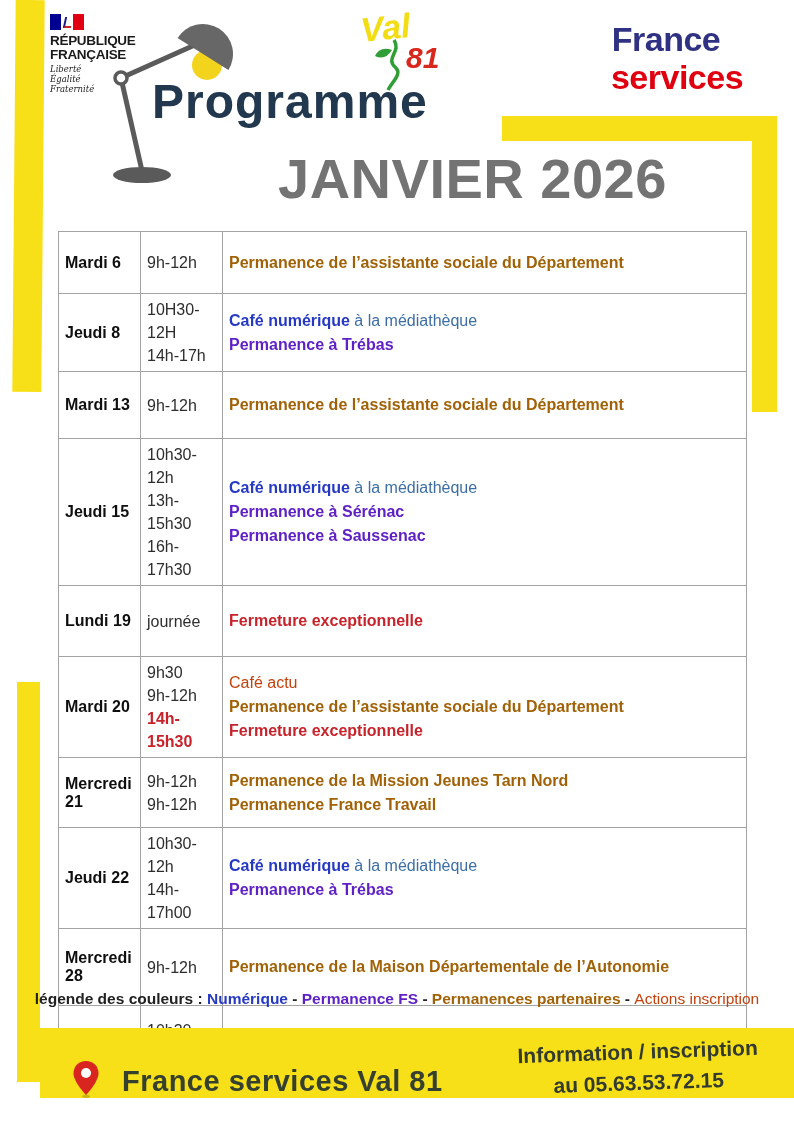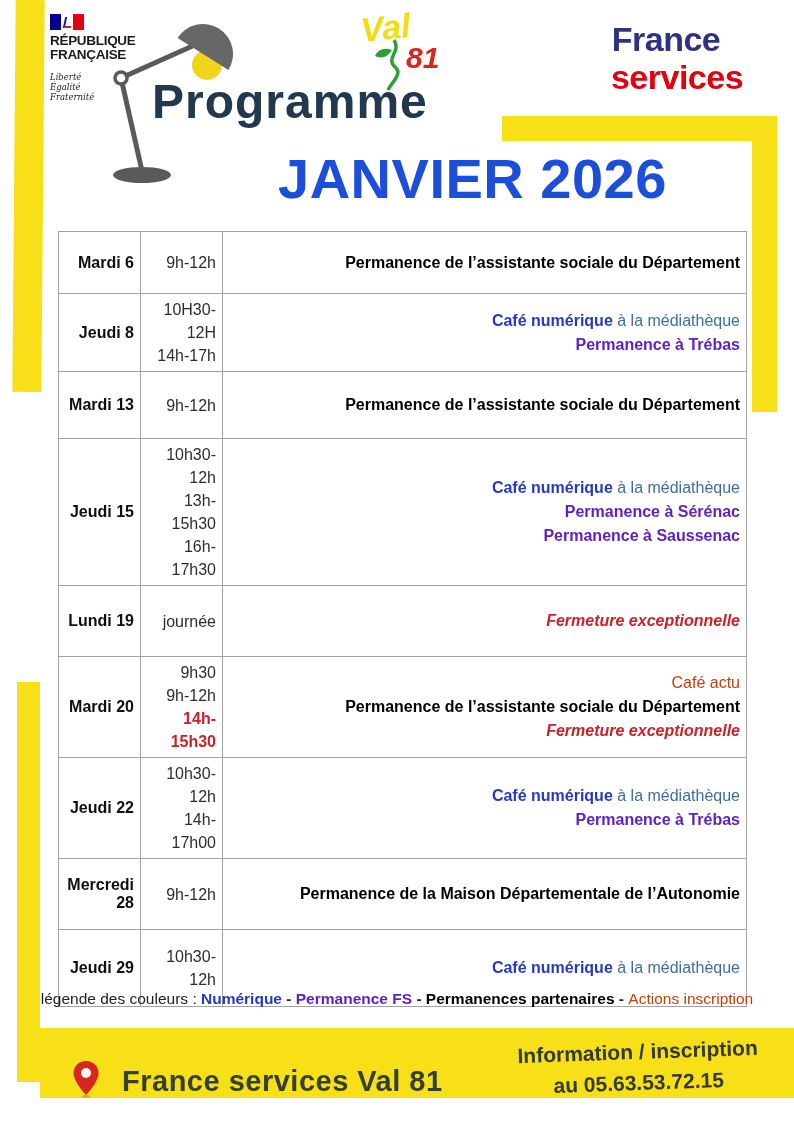--- a/index.html
+++ b/index.html
@@ -17,61 +17,61 @@
 
   
   #rf-logo { position:absolute; left:50px; top:14px; width:120px; }
   #rf-flag { display:flex; width:34px; height:16px; margin-bottom:4px; }
   #rf-flag .b { width:11px; background:#000091; }
   #rf-flag .w { width:12px; background:#fff; position:relative; }
   #rf-flag .w::after { content:""; position:absolute; left:3px; top:3px; width:6px; height:9px;
       border-left:2px solid #1b1b8a; border-bottom:2px solid #c22; transform:skewX(-12deg); }
   #rf-flag .r { width:11px; background:#E1000F; }
   .rf-name { font-weight:bold; font-size:13.5px; letter-spacing:-0.3px; line-height:14px; color:#1a1a1a; }
-  .rf-motto { margin-top:10px; font-family:"DejaVu Serif", serif; font-style:italic; font-size:8.5px; line-height:10px; color:#222; }
+  .rf-motto { margin-top:2px; font-family:"DejaVu Serif", serif; font-style:italic; font-size:8.5px; line-height:10px; color:#222; }
 
   #lamp { position:absolute; left:95px; top:18px; }
 
   #val81-logo { position:absolute; left:358px; top:6px; }
 
   #fs-logo { position:absolute; left:586px; top:20px; width:182px; text-align:center;
              font-weight:bold; font-size:34px; line-height:38px; letter-spacing:-0.5px; }
   #fs-logo .fr { color:#2F3282; padding-right:22px; }
   #fs-logo .sv { color:#E1000F; }
 
   #title-line1 { position:absolute; left:152px; top:74px;  font-size:48px; font-weight:bold;
                  color:#22384F; letter-spacing:1px; }
   #title-line2 { position:absolute; left:278px; top:146px; font-size:56px; font-weight:bold;
-                 color:#1d4ed8; letter-spacing:0.5px; }
+                 color:#737373; letter-spacing:0.5px; }
 
   
   #schedule { position:absolute; left:58px; top:231px; width:689px;
               border-collapse:collapse; table-layout:fixed; }
-  #schedule td { border:1.6px solid #a3a3a3; vertical-align:middle; text-align:right; padding:4px 6px; }
+  #schedule td { border:1.6px solid #a3a3a3; vertical-align:middle; text-align:left; padding:4px 6px; }
   #schedule td.c-date  { width:82px;  font-weight:bold; font-size:16px; color:#0f0f0f; }
   #schedule td.c-time  { width:82px;  font-size:16px; color:#2d2d2d; }
   #schedule td.c-event { font-size:16px; }
   .tline { line-height:23px; }
   .eline { line-height:24px; font-weight:bold; }
   #schedule tr:nth-child(1){height:62px} #schedule tr:nth-child(2){height:63px}
   #schedule tr:nth-child(3){height:67px} #schedule tr:nth-child(4){height:57px}
   #schedule tr:nth-child(5){height:71px} #schedule tr:nth-child(6){height:64px}
   #schedule tr:nth-child(7){height:70px} #schedule tr:nth-child(8){height:71px}
   #schedule tr:nth-child(9){height:77px} #schedule tr:nth-child(10){height:72px}
   #schedule tr:nth-child(11){height:53px}
 
   
-  .seg-green     { color:#000000; font-weight:bold; }
+  .seg-green     { color:#a16207; font-weight:bold; }
   .seg-blue      { color:#2639C5; font-weight:bold; }
   .seg-bluelight { color:#3C6EA5; font-weight:normal; }
   .seg-purple    { color:#5F21C6; font-weight:bold; }
-  .seg-red       { color:#C8232B; font-weight:bold;font-style:italic; }
+  .seg-red       { color:#C8232B; font-weight:bold; }
   .seg-black     { color:#c2410c; font-weight:normal; }
   .seg-sep       { color:#222222; font-weight:bold; }
-  .seg-plain     { color:#222222; font-weight:normal; }
+  .seg-plain     { color:#222222; font-weight:bold; }
   .st-red        { color:#C8232B; font-weight:bold; }
 
   
   #legend { position:absolute; left:0; top:990px; width:100%; text-align:center;
             font-size:15.5px; color:#222; }
 
   
   #banner { position:absolute; left:14px; top:1028px; width:764px; height:70px;
             background:#F7E017; display:flex; align-items:flex-end;margin-left:26px; }
   #pin { margin-left:32px; flex:0 0 auto; }
@@ -192,20 +192,31 @@
           <div class="tline">9h-12h</div>
           <div class="tline st-red">14h-15h30</div>
         </td>
     <td class="c-event">
           <div class="eline"><span class="seg-black">Café actu</span></div>
           <div class="eline"><span class="seg-green">Permanence de l’assistante sociale du Département</span></div>
           <div class="eline"><span class="seg-red">Fermeture exceptionnelle</span></div>
         </td>
   </tr>
 
+  <tr>
+    <td class="c-date">Mercredi 21</td>
+    <td class="c-time">
+          <div class="tline">9h-12h</div>
+          <div class="tline">9h-12h</div>
+        </td>
+    <td class="c-event">
+          <div class="eline"><span class="seg-green">Permanence de la Mission Jeunes Tarn Nord</span></div>
+          <div class="eline"><span class="seg-green">Permanence France Travail</span></div>
+        </td>
+  </tr>
 
   <tr>
     <td class="c-date">Jeudi 22</td>
     <td class="c-time">
           <div class="tline">10h30-12h</div>
           <div class="tline">14h-17h00</div>
         </td>
     <td class="c-event">
           <div class="eline"><span class="seg-blue">Café numérique </span><span class="seg-bluelight">à la médiathèque</span></div>
           <div class="eline"><span class="seg-purple">Permanence à Trébas</span></div>

